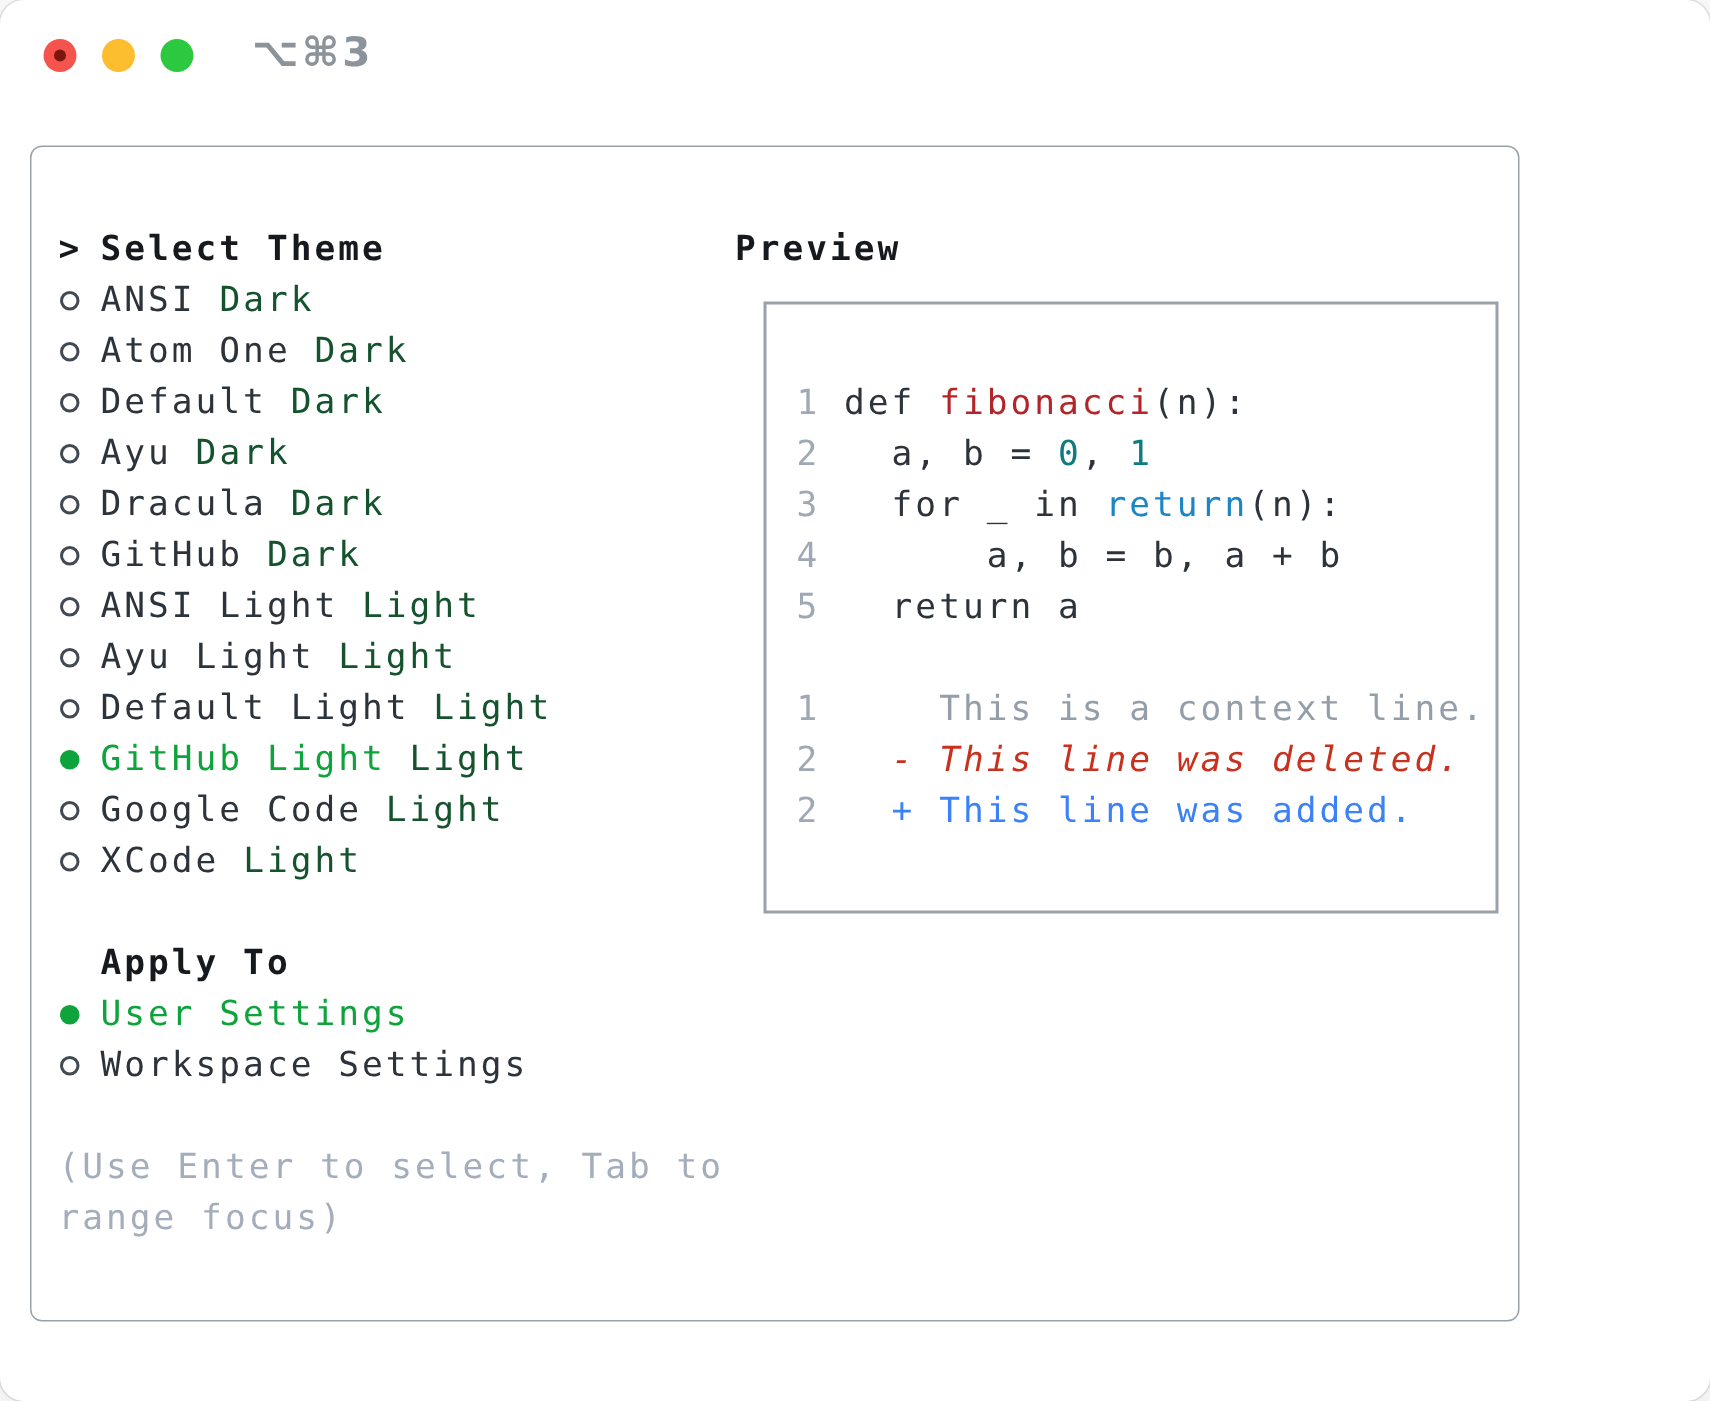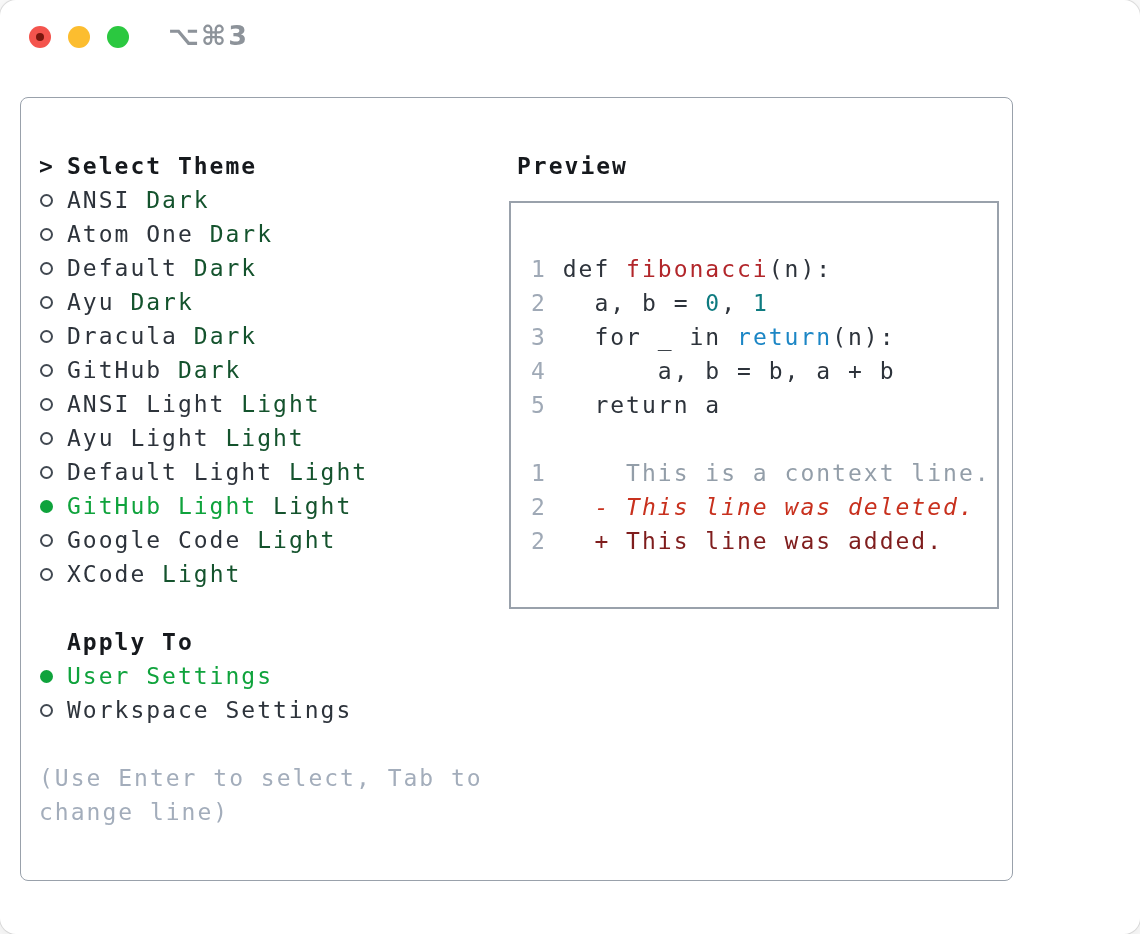--- a/index.html
+++ b/index.html
@@ -36,33 +36,33 @@
   .h-label { font-weight:bold; color:#16191d; }
   .dot { width:13px; height:13px; border-radius:50%; border:2px solid #424952; margin-left:1px; }
   .dot.filled { background:#0fa33c; border-color:#0fa33c; }
   .label { white-space:pre; }
   .name { color:#2d333b; }
   .name.green { color:#0fa33c;margin-top:47px; }
   .variant { color:#14532d; }
   .hint-line { height:34px; line-height:34px; color:#a3adbb; white-space:pre; }
 
   
-  .preview-heading { position:absolute; left:496px; top:51px; height:34px; line-height:34px;
+  .preview-heading { position:absolute; left:469px; top:51px; height:34px; line-height:34px;
                      font-size:23px; letter-spacing:2px; font-weight:bold; color:#16191d; }
   .preview-box { position:absolute; left:488px; top:103px; width:490px; height:408px;
                  border:2px solid #99a1ab; background:#fff; padding:49px 0 0 20px; overflow:hidden; }
   .pline { height:34px; line-height:34px; font-size:23px; letter-spacing:2px; white-space:pre; }
   .ln        { color:#9fa9b6; }
   .c-fg      { color:#2d333b; }
   .c-function{ color:#b2262a; }
   .c-number  { color:#0e7b80; }
   .c-builtin { color:#1c86c5; }
   .c-context { color:#939ea9; }
   .c-deleted { color:#c8311e;font-style:italic; }
-  .c-added   { color:#7f1d1d; }
+  .c-added   { color:#3b82f6; }
 </style>
 </head>
 <body>
 
 <div class="window">
 
   <div class="titlebar">
     <span class="tl tl-red">
       <span class="tl-dot"></span>
     </span>
@@ -103,21 +103,21 @@
 
       <div id="apply-list">
           <div class="row"><span class="marker"><span class="dot filled"></span></span><span class="label"><span class="name green">User Settings</span></span></div>
           <div class="row"><span class="marker"><span class="dot"></span></span><span class="label"><span class="name">Workspace Settings</span></span></div>
         </div>
 
       <div class="row spacer"></div>
 
       <div id="hint">
           <div class="hint-line">(Use Enter to select, Tab to</div>
-          <div class="hint-line">change line)</div>
+          <div class="hint-line">range focus)</div>
         </div>
     </div>
 
     <div class="preview-heading">Preview</div>
 
     <div class="preview-box">
       <div id="preview-lines">
           <div class="pline"><span class="ln">1 </span><span class="c-fg">def </span><span class="c-function">fibonacci</span><span class="c-fg">(n):</span></div>
           <div class="pline"><span class="ln">2 </span><span class="c-fg">  a, b = </span><span class="c-number">0</span><span class="c-fg">, </span><span class="c-number">1</span></div>
           <div class="pline"><span class="ln">3 </span><span class="c-fg">  for _ in </span><span class="c-builtin">return</span><span class="c-fg">(n):</span></div>

